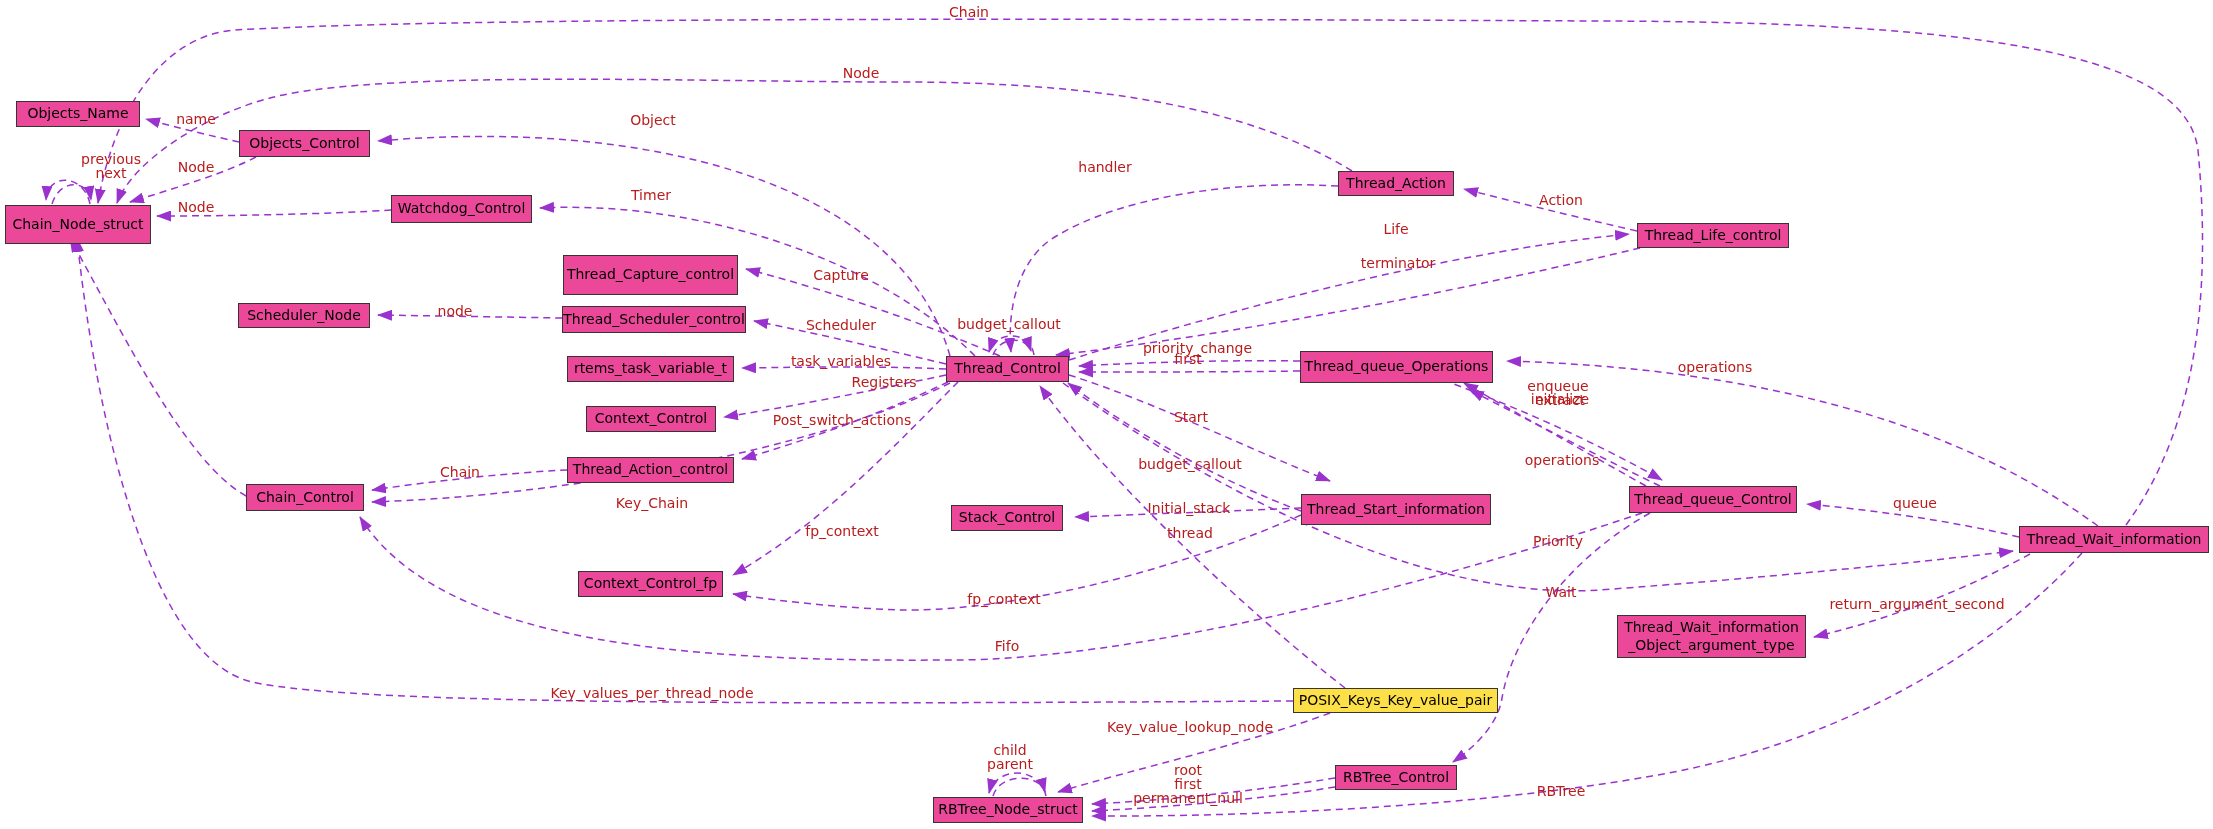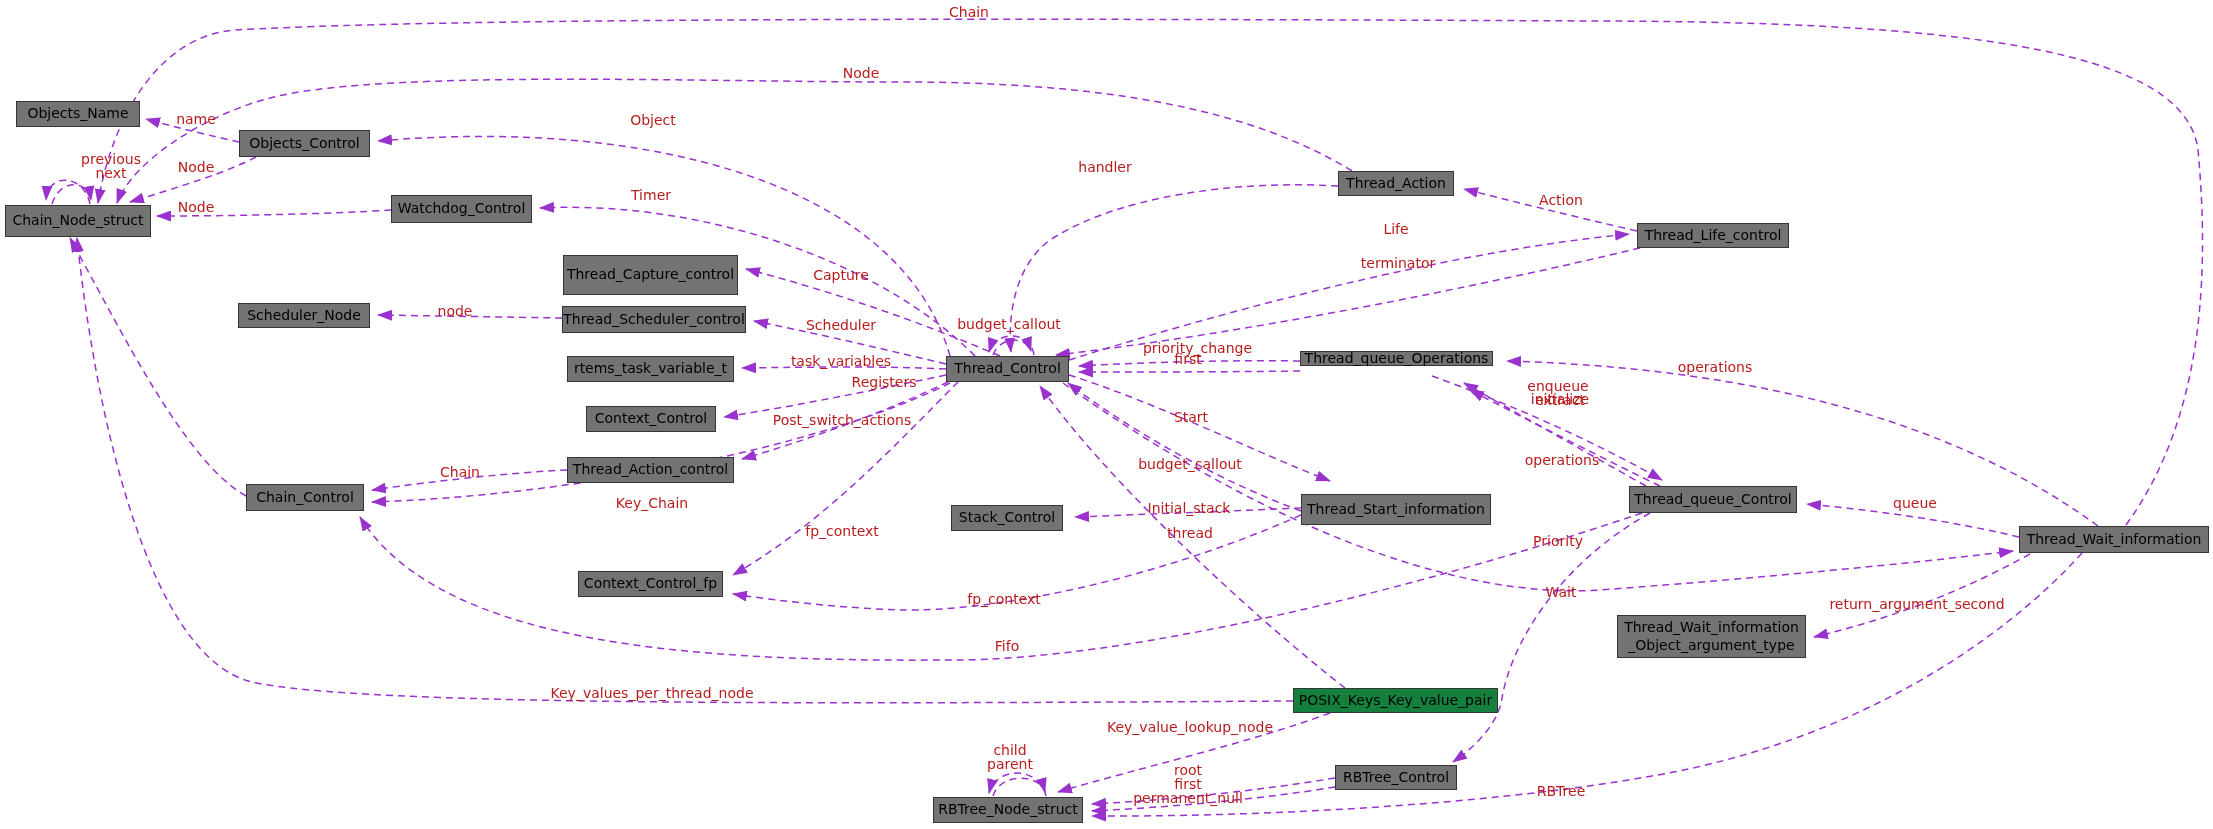--- a/index.html
+++ b/index.html
@@ -1,23 +1,23 @@
 <!DOCTYPE html>
 <html><head>
 <meta charset="utf-8">
 <style>
   html,body{margin:0;padding:0;background:#ffffff;}
   #stage{position:relative;width:2213px;height:829px;background:#ffffff;overflow:hidden;
          font-family:"DejaVu Sans","Liberation Sans",sans-serif;}
   #edges{position:absolute;left:0;top:0;}
   .edge{fill:none;stroke:#9a32cd;stroke-width:1.5;stroke-dasharray:7 5;}
-  .node{position:absolute;box-sizing:border-box;border:1.5px solid #353535;background:#737373;
+  .node{position:absolute;box-sizing:border-box;border:1.5px solid #353535;background:#ec4899;
         color:#000;display:flex;align-items:center;justify-content:center;text-align:center;
         font-size:14px;line-height:1.25;white-space:pre-line;z-index:2;}
-  .node.current{background:#15803d;}
+  .node.current{background:#fde047;}
   .elabel{position:absolute;transform:translate(-50%,-50%);font-size:14px;color:#b91c1c;
           white-space:nowrap;z-index:3;}
 </style>
 </head>
 <body>
 
 <div id="stage">
   <svg id="edges" width="2213" height="829" viewBox="0 0 2213 829" xmlns="http://www.w3.org/2000/svg">
     <defs>
       <marker id="arrow" viewBox="0 0 15 11" refX="14" refY="5.5" markerWidth="15" markerHeight="11" markerUnits="userSpaceOnUse" orient="auto">
@@ -70,36 +70,36 @@
         <path d="M 2082,553 C 2002,642 1852,742 1652,776 C 1482,806 1252,817 1092,816" class="edge" marker-end="url(#arrow)"></path>
         <path d="M 1034,355 C 1030,330 996,330 989,352" class="edge" marker-end="url(#arrow)"></path>
         <path d="M 993,355 C 1000,336 1026,336 1031,351" class="edge" marker-end="url(#arrow)"></path>
         <path d="M 1301,511 C 1222,482 1132,432 1068,383" class="edge" marker-end="url(#arrow)"></path>
         <path d="M 1293,701 C 820,704 360,706 252,682 C 150,658 96,420 77,238" class="edge" marker-end="url(#arrow)"></path>
         <path d="M 246,496 C 185,462 122,332 70,238" class="edge" marker-end="url(#arrow)"></path>
       </g>
   </svg>
   <div id="nodes-layer">
       <div class="node" style="left: 16px; top: 101px; width: 124px; height: 26px;">Objects_Name</div>
-      <div class="node" style="left: 5px; top: 205px; width: 146px; height: 32px;">Chain_Node_struct</div>
+      <div class="node" style="left: 5px; top: 205px; width: 146px; height: 39px;">Chain_Node_struct</div>
       <div class="node" style="left: 239px; top: 130px; width: 131px; height: 27px;">Objects_Control</div>
       <div class="node" style="left: 391px; top: 195px; width: 141px; height: 28px;">Watchdog_Control</div>
       <div class="node" style="left: 563px; top: 255px; width: 175px; height: 40px;">Thread_Capture_control</div>
       <div class="node" style="left: 238px; top: 303px; width: 132px; height: 25px;">Scheduler_Node</div>
       <div class="node" style="left: 562px; top: 306px; width: 184px; height: 27px;">Thread_Scheduler_control</div>
       <div class="node" style="left: 567px; top: 356px; width: 167px; height: 26px;">rtems_task_variable_t</div>
       <div class="node" style="left: 586px; top: 406px; width: 130px; height: 26px;">Context_Control</div>
       <div class="node" style="left: 567px; top: 457px; width: 167px; height: 26px;">Thread_Action_control</div>
       <div class="node" style="left: 246px; top: 484px; width: 118px; height: 27px;">Chain_Control</div>
       <div class="node" style="left: 578px; top: 571px; width: 145px; height: 26px;">Context_Control_fp</div>
       <div class="node" style="left: 946px; top: 356px; width: 123px; height: 26px;">Thread_Control</div>
       <div class="node" style="left: 951px; top: 505px; width: 112px; height: 26px;">Stack_Control</div>
       <div class="node" style="left: 1338px; top: 171px; width: 116px; height: 25px;">Thread_Action</div>
       <div class="node" style="left: 1637px; top: 223px; width: 152px; height: 25px;">Thread_Life_control</div>
-      <div class="node" style="left: 1300px; top: 351px; width: 193px; height: 15px;">Thread_queue_Operations</div>
+      <div class="node" style="left: 1300px; top: 351px; width: 193px; height: 32px;">Thread_queue_Operations</div>
       <div class="node" style="left: 1301px; top: 494px; width: 190px; height: 31px;">Thread_Start_information</div>
       <div class="node" style="left: 1629px; top: 486px; width: 168px; height: 27px;">Thread_queue_Control</div>
       <div class="node" style="left: 2019px; top: 526px; width: 190px; height: 27px;">Thread_Wait_information</div>
       <div class="node" style="left: 1617px; top: 615px; width: 189px; height: 43px;">Thread_Wait_information
 _Object_argument_type</div>
       <div class="node current" style="left: 1293px; top: 688px; width: 205px; height: 25px;">POSIX_Keys_Key_value_pair</div>
       <div class="node" style="left: 1335px; top: 765px; width: 122px; height: 25px;">RBTree_Control</div>
       <div class="node" style="left: 933px; top: 797px; width: 150px; height: 26px;">RBTree_Node_struct</div>
     </div>
   <div id="labels-layer">

